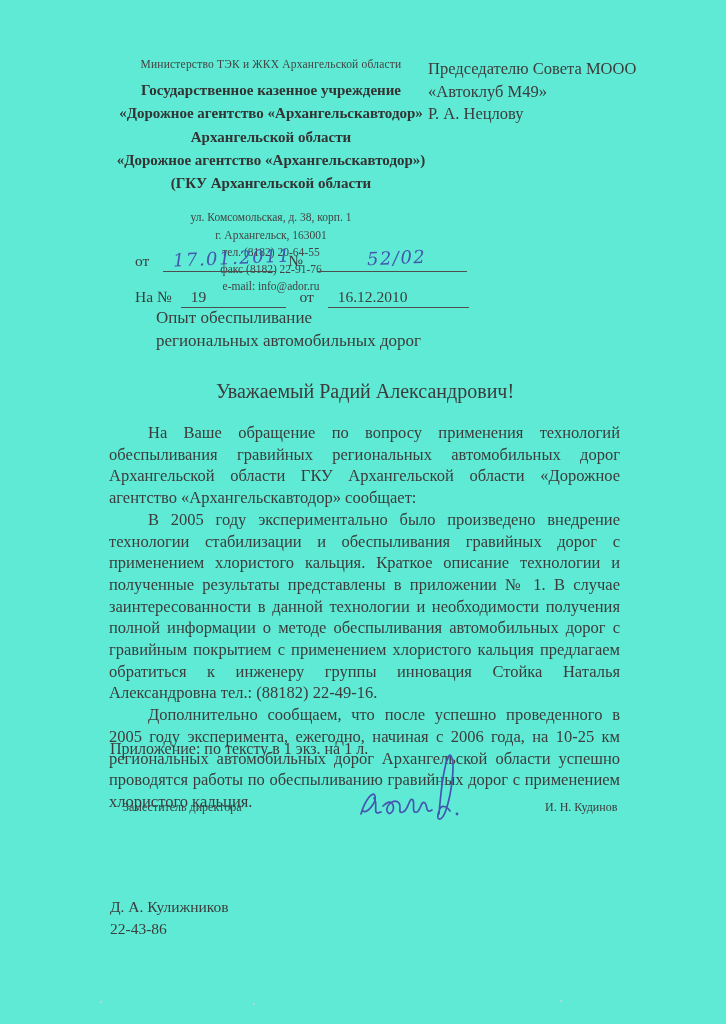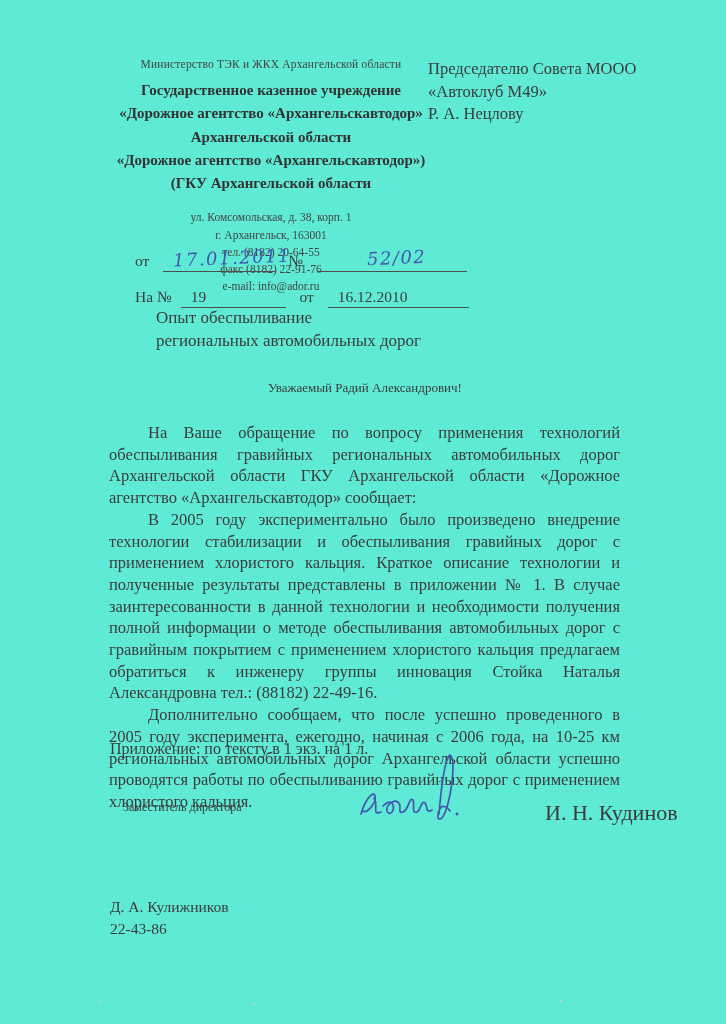--- a/index.html
+++ b/index.html
@@ -33,29 +33,29 @@
     font-style:italic;
     color:#4456b0;
     font-size:18px;
     letter-spacing:1.5px;
     transform:rotate(-2.5deg) translateY(-2px);
     white-space:nowrap;
   }
   
   .subject{position:absolute;left:110px;top:306px;font-size:17px;line-height:1.38;color:#3c3c3c;margin-left:46px;}
   
-  .salutation{position:absolute;left:110px;top:380px;width:510px;text-align:center;font-size:13px;color:#3c3c3c;}
+  .salutation{position:absolute;left:110px;top:380px;width:510px;text-align:center;font-size:20px;color:#3c3c3c;}
   
   .body{position:absolute;left:109px;top:422px;width:511px;font-size:16.5px;line-height:21.7px;text-align:justify;color:#3c3c3c;}
   .body p{margin:0;text-indent:39px;}
   
   .attachment{position:absolute;left:110px;top:740px;font-size:16px;color:#3c3c3c;}
   
   .sig-position{position:absolute;left:123px;top:800px;font-size:12px;color:#3c3c3c;}
-  .sig-name{position:absolute;left:545px;top:800px;font-size:22px;color:#3c3c3c;}
+  .sig-name{position:absolute;left:545px;top:800px;font-size:12px;color:#3c3c3c;}
   .sig-script{position:absolute;left:352px;top:748px;width:130px;height:88px;}
   
   .footer{position:absolute;left:110px;top:896px;font-size:15.5px;line-height:1.45;color:#3c3c3c;}
   
   .speck{position:absolute;width:2px;height:2px;background:#cfcfcf;border-radius:50%;}
 </style>
 </head>
 <body>
 
 <div class="page">

